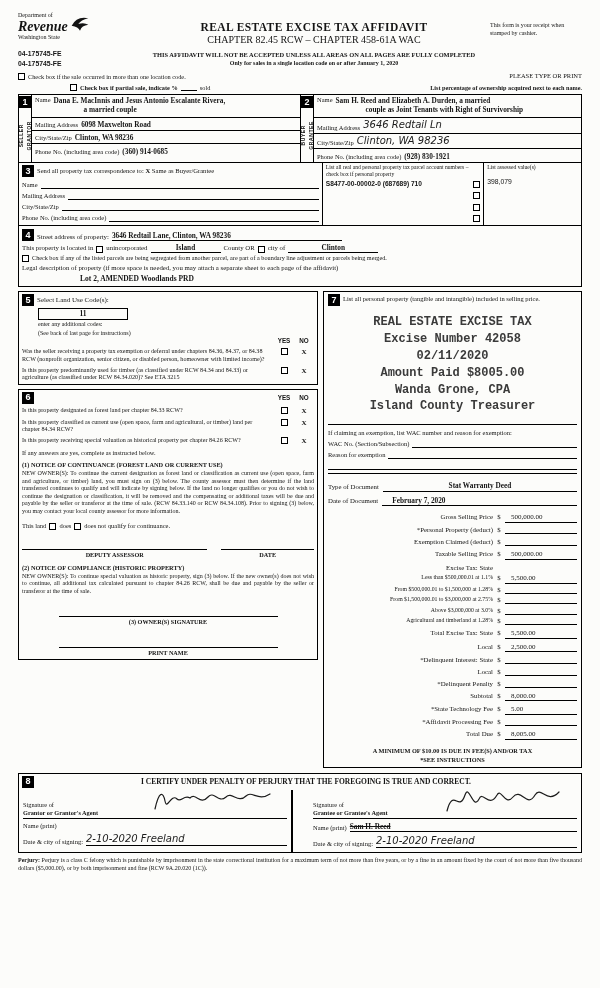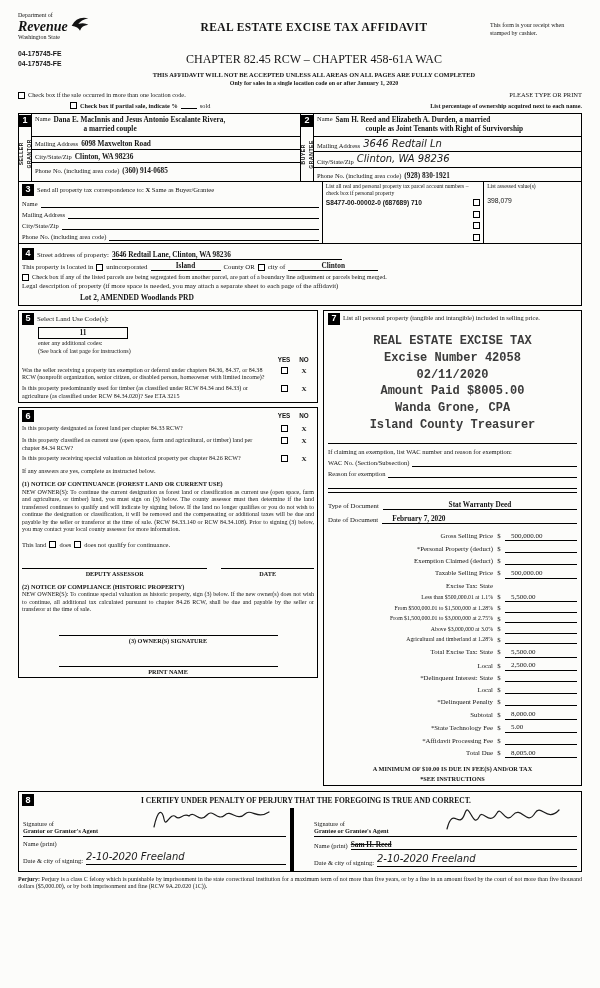--- a/index.html
+++ b/index.html
@@ -20,21 +20,21 @@
   .hdr { display:flex; align-items:flex-start; }
   .hdr-left { width:120px; flex:none; }
   .logo { display:flex; align-items:flex-start; gap:2px; }
   .logo-small { font-size:6px; }
   .logo-big { font-size:14px; font-weight:bold; font-style:italic; line-height:1; }
   .logo-state { font-size:6px; }
   .logo-swirl { width:20px; height:20px; margin-top:2px; }
   .form-nos { margin-top:8px; font-family:"Liberation Sans", sans-serif; font-size:6.8px; font-weight:bold; line-height:1.5; }
   .hdr-center { flex:1; text-align:center; }
   .title { font-size:11.5px; letter-spacing:.4px; margin-top:8px; }
-  .chapter { font-size:12px; margin-top:18px; }
+  .chapter { font-size:10px; margin-top:0; }
   .warning { font-size:6.4px; margin-top:4px; }
   .sales-note { font-size:6px; font-weight:bold; margin-top:1px; }
   .hdr-right { width:92px; flex:none; text-align:left; font-size:6px; padding-top:10px; }
 
   .optrow { display:flex; justify-content:space-between; align-items:flex-end; margin-top:3px; }
   .opt { display:flex; align-items:center; gap:3px; font-size:6.3px; }
   .opt.indent { margin-left:52px; }
   .pct-line { display:inline-block; width:16px; height:7px; border-bottom:1px solid #000; }
   .print-note { font-size:6.5px; }
   .own-note { font-size:6.2px; }
@@ -116,36 +116,36 @@
   .sec7-top { display:flex; gap:3px; align-items:flex-start; }
   .sec7-label { font-size:6.5px; padding-top:1px; }
   .stamp { font-family:"Liberation Mono", monospace; font-weight:bold; font-size:12px; color:#3a3a3a;
            text-align:center; line-height:1.4; margin:8px auto 6px; }
   .sec7-div { border-top:1px solid #000; margin:3px 0; }
   .sec7-exempt { font-size:6.5px; margin-top:1px; }
   .docrow { display:flex; align-items:flex-end; gap:4px; font-size:6.8px; margin-top:4px; }
   .docval { flex:1; font-size:7.3px; text-align:center; }
   .docval.left { text-align:left; padding-left:10px; }
   .taxtable { margin-top:4px; }
-  .tax-row { display:flex; justify-content:flex-end; align-items:center; margin-top:3.5px; }
+  .tax-row { display:flex; justify-content:flex-end; align-items:flex-start; margin-top:3.5px; }
   .tax-label { font-size:6.8px; text-align:right; }
   .tax-row.rate { margin-top:2px; }
   .tax-row.rate .tax-label { font-size:5.8px; }
   .tax-dollar { width:12px; text-align:center; font-size:6.8px; flex:none; }
   .tax-value { width:72px; border-bottom:1px solid #000; font-size:7px; padding-left:6px; flex:none; min-height:8px; }
   .tax-row.header .tax-dollar, .tax-row.header .tax-value { visibility:hidden; }
   .minnote { text-align:center; font-size:6.3px; margin-top:6px; line-height:1.5; }
 
   
   .sec8 { border:1.4px solid #000; margin-top:5px; }
   .sec8-title { display:flex; align-items:center; padding:2px 3px; }
   .sec8-cert { flex:1; text-align:center; font-size:7.5px; }
   .sec8-cols { display:flex; }
   .sec8-col { flex:1; padding:1px 4px 4px; min-width:0; }
-  .sec8-col + .sec8-col { border-left:4px solid #000000;padding-left:20px; }
+  .sec8-col + .sec8-col { border-left:2px solid #000000;padding-left:20px; }
   .sig-area { position:relative; height:28px; border-bottom:1px solid #000; }
   .sig-labels { font-size:6.3px; position:absolute; left:0; bottom:1px; }
   .signature { position:absolute; right:8px; top:-6px; width:130px; height:32px; overflow:visible; }
   .nrow { display:flex; align-items:flex-end; gap:3px; margin-top:3px; font-size:6.5px; }
   .nval { flex:1; font-size:7.3px; }
   .nval.hand { font-size:10px; }
 
   .perjury { font-size:6px; margin-top:4px; text-align:justify; }
 </style>
 </head>

